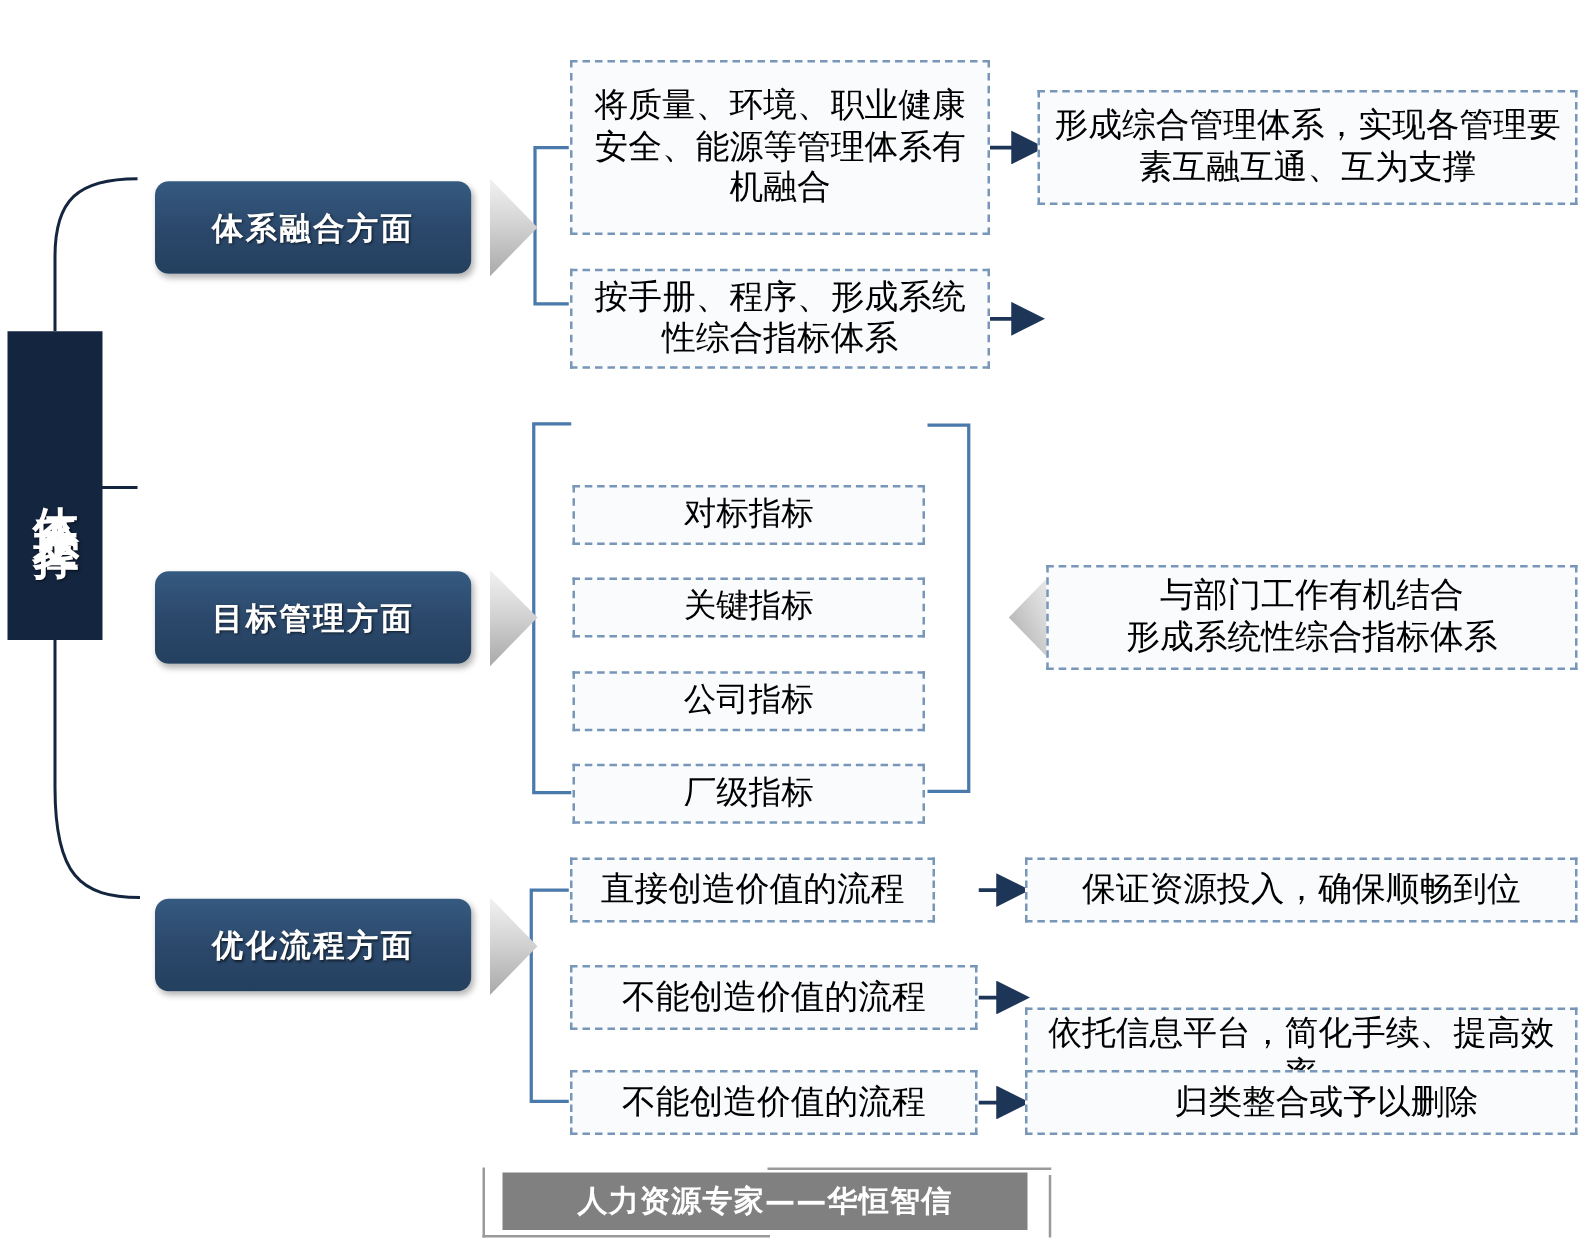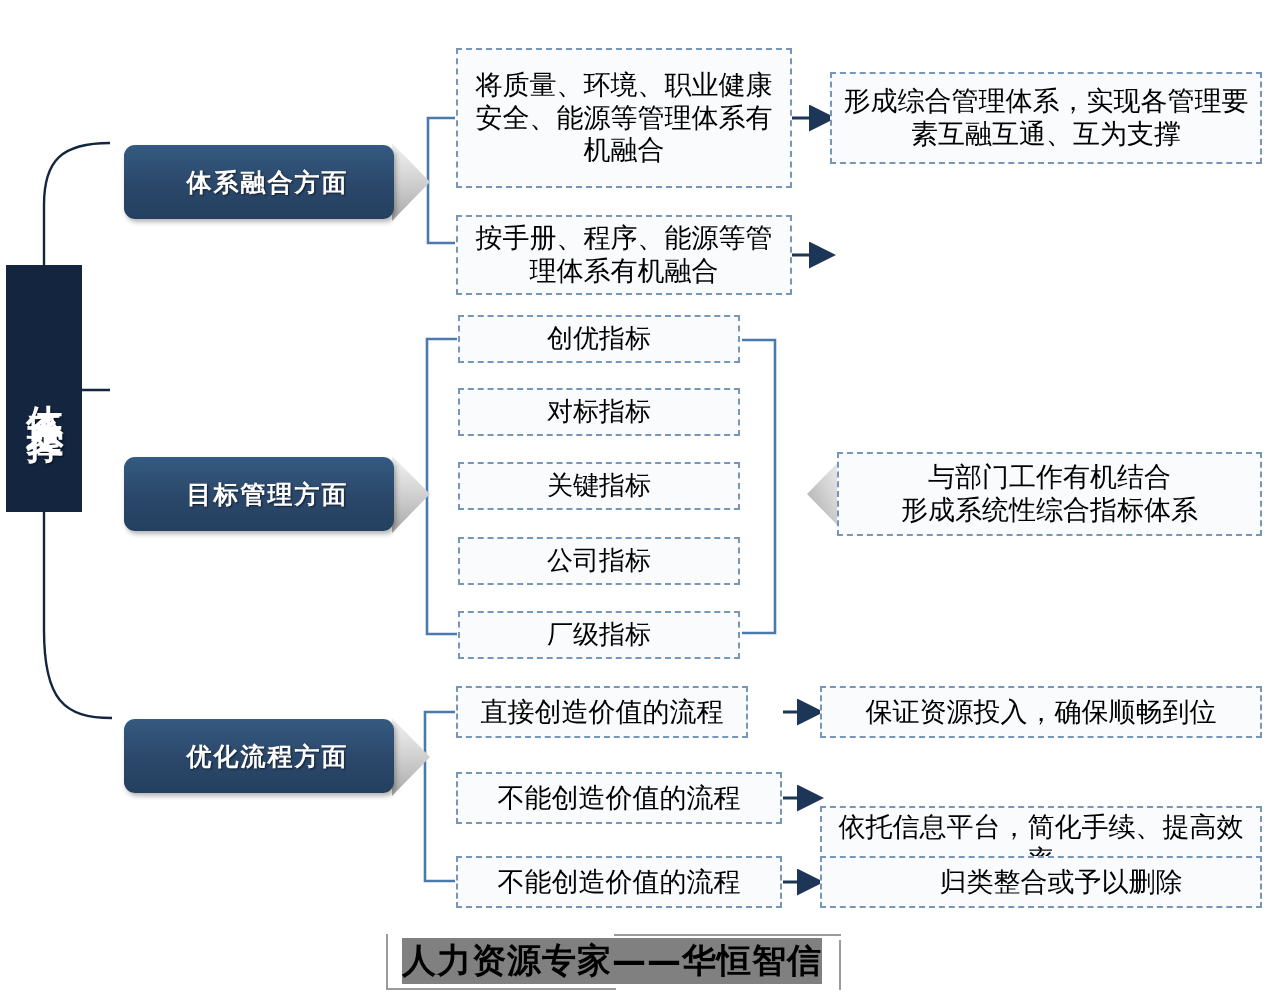--- a/index.html
+++ b/index.html
@@ -22,21 +22,21 @@
     color:#ffffff;font-weight:bold;font-size:37px;letter-spacing:7px;
     line-height:1.05;
     text-shadow:1px 1px 2px rgba(0,0,0,.55);
   }
 
   
   .pill{
     position:absolute;height:74px;width:253px;border-radius:11px;
     background:linear-gradient(180deg,#355a80 0%,#2b486b 52%,#24405f 100%);
     box-shadow:2px 3px 5px rgba(0,0,0,.30);
-    display:flex;align-items:center;justify-content:center;padding-left:17px;
+    display:flex;align-items:center;justify-content:center;
   }
   .pill-text{
     color:#fff;font-weight:bold;font-size:25px;letter-spacing:2px;
     text-shadow:1px 1px 2px rgba(0,0,0,.6);
   }
 
   
   .dbox{
     position:absolute;box-sizing:border-box;
     border:2px dashed #7796b8;
@@ -48,21 +48,21 @@
   }
   .dbox.small{font-size:26px;}
 
   
   .footer-wrap{position:absolute;left:386px;top:934px;width:460px;height:62px;}
   .footer-band{
     position:absolute;left:16px;top:4px;width:420px;height:46px;
     background:#808080;display:flex;align-items:center;justify-content:center;
   }
   .footer-text{
-    color:#000000;font-size:34px;font-weight:bold;letter-spacing:1px;white-space:nowrap;
+    color:#ffffff;font-size:24px;font-weight:bold;letter-spacing:1px;white-space:nowrap;
   }
   .fb-tl{position:absolute;left:0px;top:0px;width:2px;height:56px;background:#9a9a9a;}
   .fb-tl2{position:absolute;left:0px;top:54px;width:230px;height:2px;background:#9a9a9a;}
   .fb-br{position:absolute;left:453px;top:6px;width:2px;height:50px;background:#9a9a9a;}
   .fb-br2{position:absolute;left:228px;top:0px;width:227px;height:2px;background:#9a9a9a;}
 </style>
 </head>
 <body>
 
 <div id="canvas">
@@ -142,24 +142,23 @@
   </div>
 
   <div class="pill" style="left:124px;top:719px;">
     <span class="pill-text">优化流程方面</span>
   </div>
 
   <div class="dbox" style="left:456px;top:48px;width:336px;height:140px;">将质量、环境、职业健康安全、能源等管理体系有机融合</div>
 
   <div class="dbox" style="left:830px;top:72px;width:432px;height:92px;">形成综合管理体系，实现各管理要素互融互通、互为支撑</div>
 
-  <div class="dbox" style="left:456px;top:215px;width:336px;height:80px;">按手册、程序、能源等管理体系有机融合</div>
+  <div class="dbox" style="left:456px;top:215px;width:336px;height:80px;">按手册、程序、形成系统性综合指标体系</div>
 
 
-  <div class="dbox small" style="left:458px;top:315px;width:282px;height:48px;">创优指标</div>
 
   <div class="dbox small" style="left:458px;top:388px;width:282px;height:48px;">对标指标</div>
 
   <div class="dbox small" style="left:458px;top:462px;width:282px;height:48px;">关键指标</div>
 
   <div class="dbox small" style="left:458px;top:537px;width:282px;height:48px;">公司指标</div>
 
   <div class="dbox small" style="left:458px;top:611px;width:282px;height:48px;">厂级指标</div>
 
   <div class="dbox" style="left:837px;top:452px;width:425px;height:84px;flex-direction:column;">

